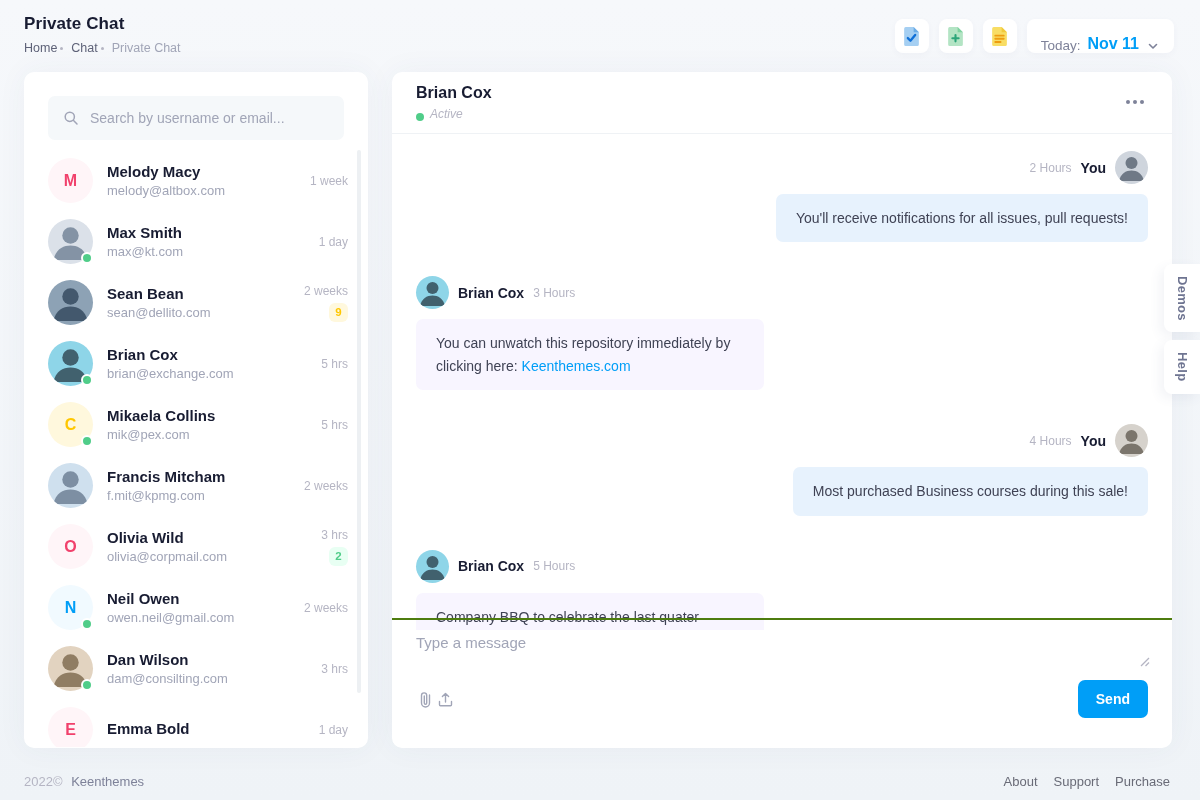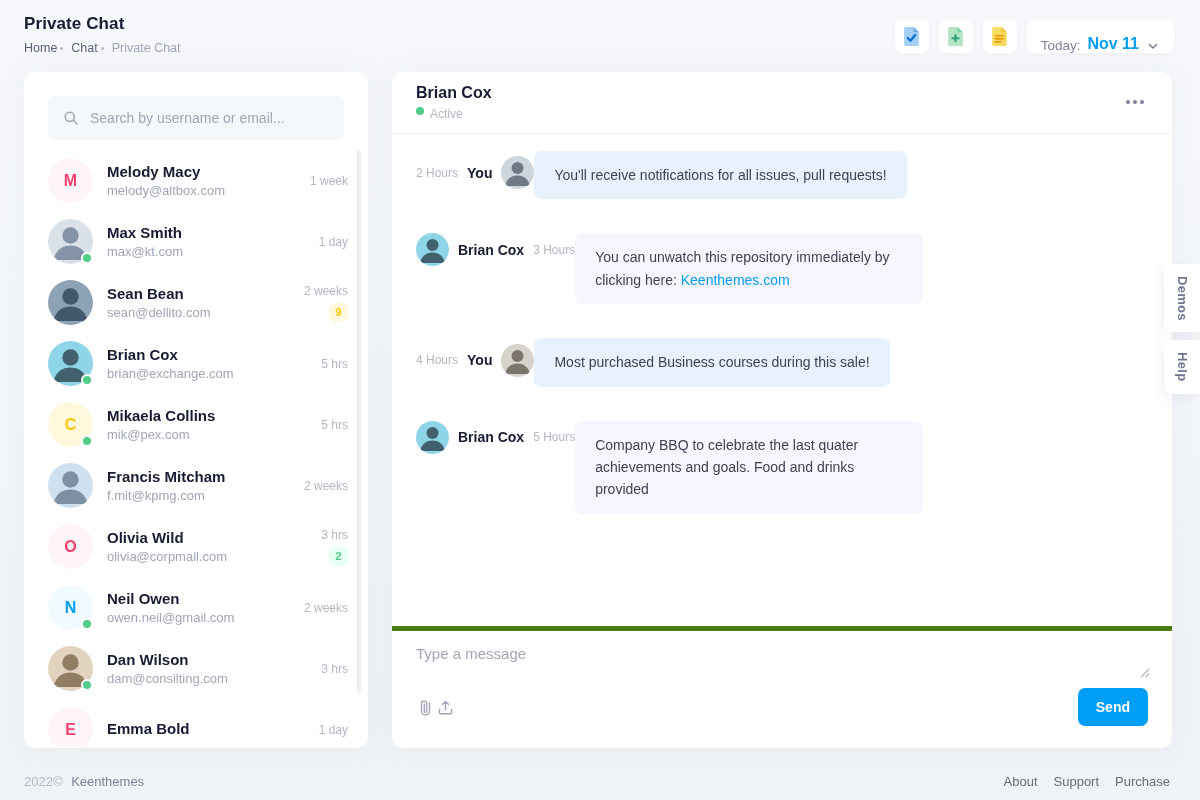--- a/index.html
+++ b/index.html
@@ -39,40 +39,40 @@
   .c-info { margin-left:14px; flex:1; min-width:0; }
   .c-name { font-size:15px; font-weight:700; color:#181c32; }
   .c-email { font-size:13px; color:#a1a5b7; margin-top:3px; }
   .c-meta { text-align:right; display:flex; flex-direction:column; align-items:flex-end; gap:5px; }
   .c-time { font-size:12px; color:#b5b5c3;margin-left:27px; }
   .c-badge { min-width:19px; height:19px; border-radius:6px; font-size:11.5px; font-weight:700; display:flex; align-items:center; justify-content:center; padding:0 5px; }
   .list-scrollbar { position:absolute; top:78px; right:7px; width:4px; height:543px; background:#edf0f3; border-radius:2px; cursor:pointer; }
   
   .chat-header { position:relative; height:62px; border-bottom:1px solid #eff2f5; padding:12px 24px 0; }
   .peer-name { font-size:16px; font-weight:700; color:#181c32; cursor:pointer; }
-  .peer-status { display:flex; align-items:flex-start; gap:6px; margin-top:5px; }
+  .peer-status { display:flex; align-items:flex-end; gap:6px; margin-top:5px;font-style:italic; }
   .status-dot { width:8px; height:8px; border-radius:50%; background:var(--success); }
   .status-text { font-size:12px; color:#b5b5c3; }
   .menu-dots { position:absolute; right:24px; top:24px; display:flex; gap:3px; cursor:pointer; padding:4px; }
   .menu-dots i { width:4px; height:4px; border-radius:50%; background:#7e8299; }
   .chat-body { position:absolute; top:63px; left:0; right:0; bottom:118px; padding:16px 24px 0; overflow:hidden; }
-  .msg { margin-bottom:34px; display:flex; flex-direction:row; }
+  .msg { margin-bottom:34px; display:flex; flex-direction:column; }
   .msg.out { align-items:flex-end; }
   .msg.in  { align-items:flex-start; }
   .msg-head { display:flex; align-items:center; gap:9px; margin-bottom:10px; }
   .avatar-sm { width:33px; height:33px; border-radius:50%; overflow:hidden; flex:none; cursor:pointer; }
   .avatar-sm svg { display:block; }
   .meta-time { font-size:12px; color:#b5b5c3; }
   .meta-name { font-size:14px; font-weight:700; color:#181c32; cursor:pointer; }
   .bubble { padding:13px 20px; border-radius:7px; font-size:14px; color:#3f4254; line-height:1.6; max-width:430px; }
   .msg.in .bubble { background:var(--bubble-in); max-width:348px; }
   .msg.out .bubble { background:var(--bubble-out); }
   .bubble a { color:var(--link); text-decoration:none; cursor:pointer; }
   
-  .chat-footer { position:absolute; left:0; right:0; bottom:4px; height:118px; border-top:5px solid #4d7c0f; padding:14px 24px 18px; }
+  .chat-footer { position:absolute; left:0; right:0; bottom:12px; height:118px; border-top:2px solid #4d7c0f; padding:14px 24px 18px; }
   .composer { width:100%; height:40px; border:0; outline:none; resize:none; background:transparent; font-size:15px; font-family:inherit; color:#5e6278; }
   .composer::placeholder { color:#a1a5b7; }
   .resize-glyph { position:absolute; right:22px; top:36px; }
   .footer-actions { position:absolute; left:24px; right:24px; bottom:18px; display:flex; align-items:center; gap:0; }
   .attach-btn { background:none; border:0; cursor:pointer; padding:2px; display:flex; }
   .send-btn { margin-left:auto; background:var(--primary); color:#fff; border:0; border-radius:7px; height:38px; padding:0 18px; font-size:14px; font-weight:700; cursor:pointer; font-family:inherit; }
   
   .edge-tab { position:absolute; right:0; width:36px; background:#fff; border-radius:8px 0 0 8px; box-shadow:-4px 4px 12px rgba(76,87,125,.07); display:flex; align-items:center; justify-content:center; cursor:pointer; }
   .edge-tab span { writing-mode:vertical-rl; font-size:13px; font-weight:600; color:#6e7491; letter-spacing:.3px; }
   .edge-tab.demos { top:264px; height:68px; }

